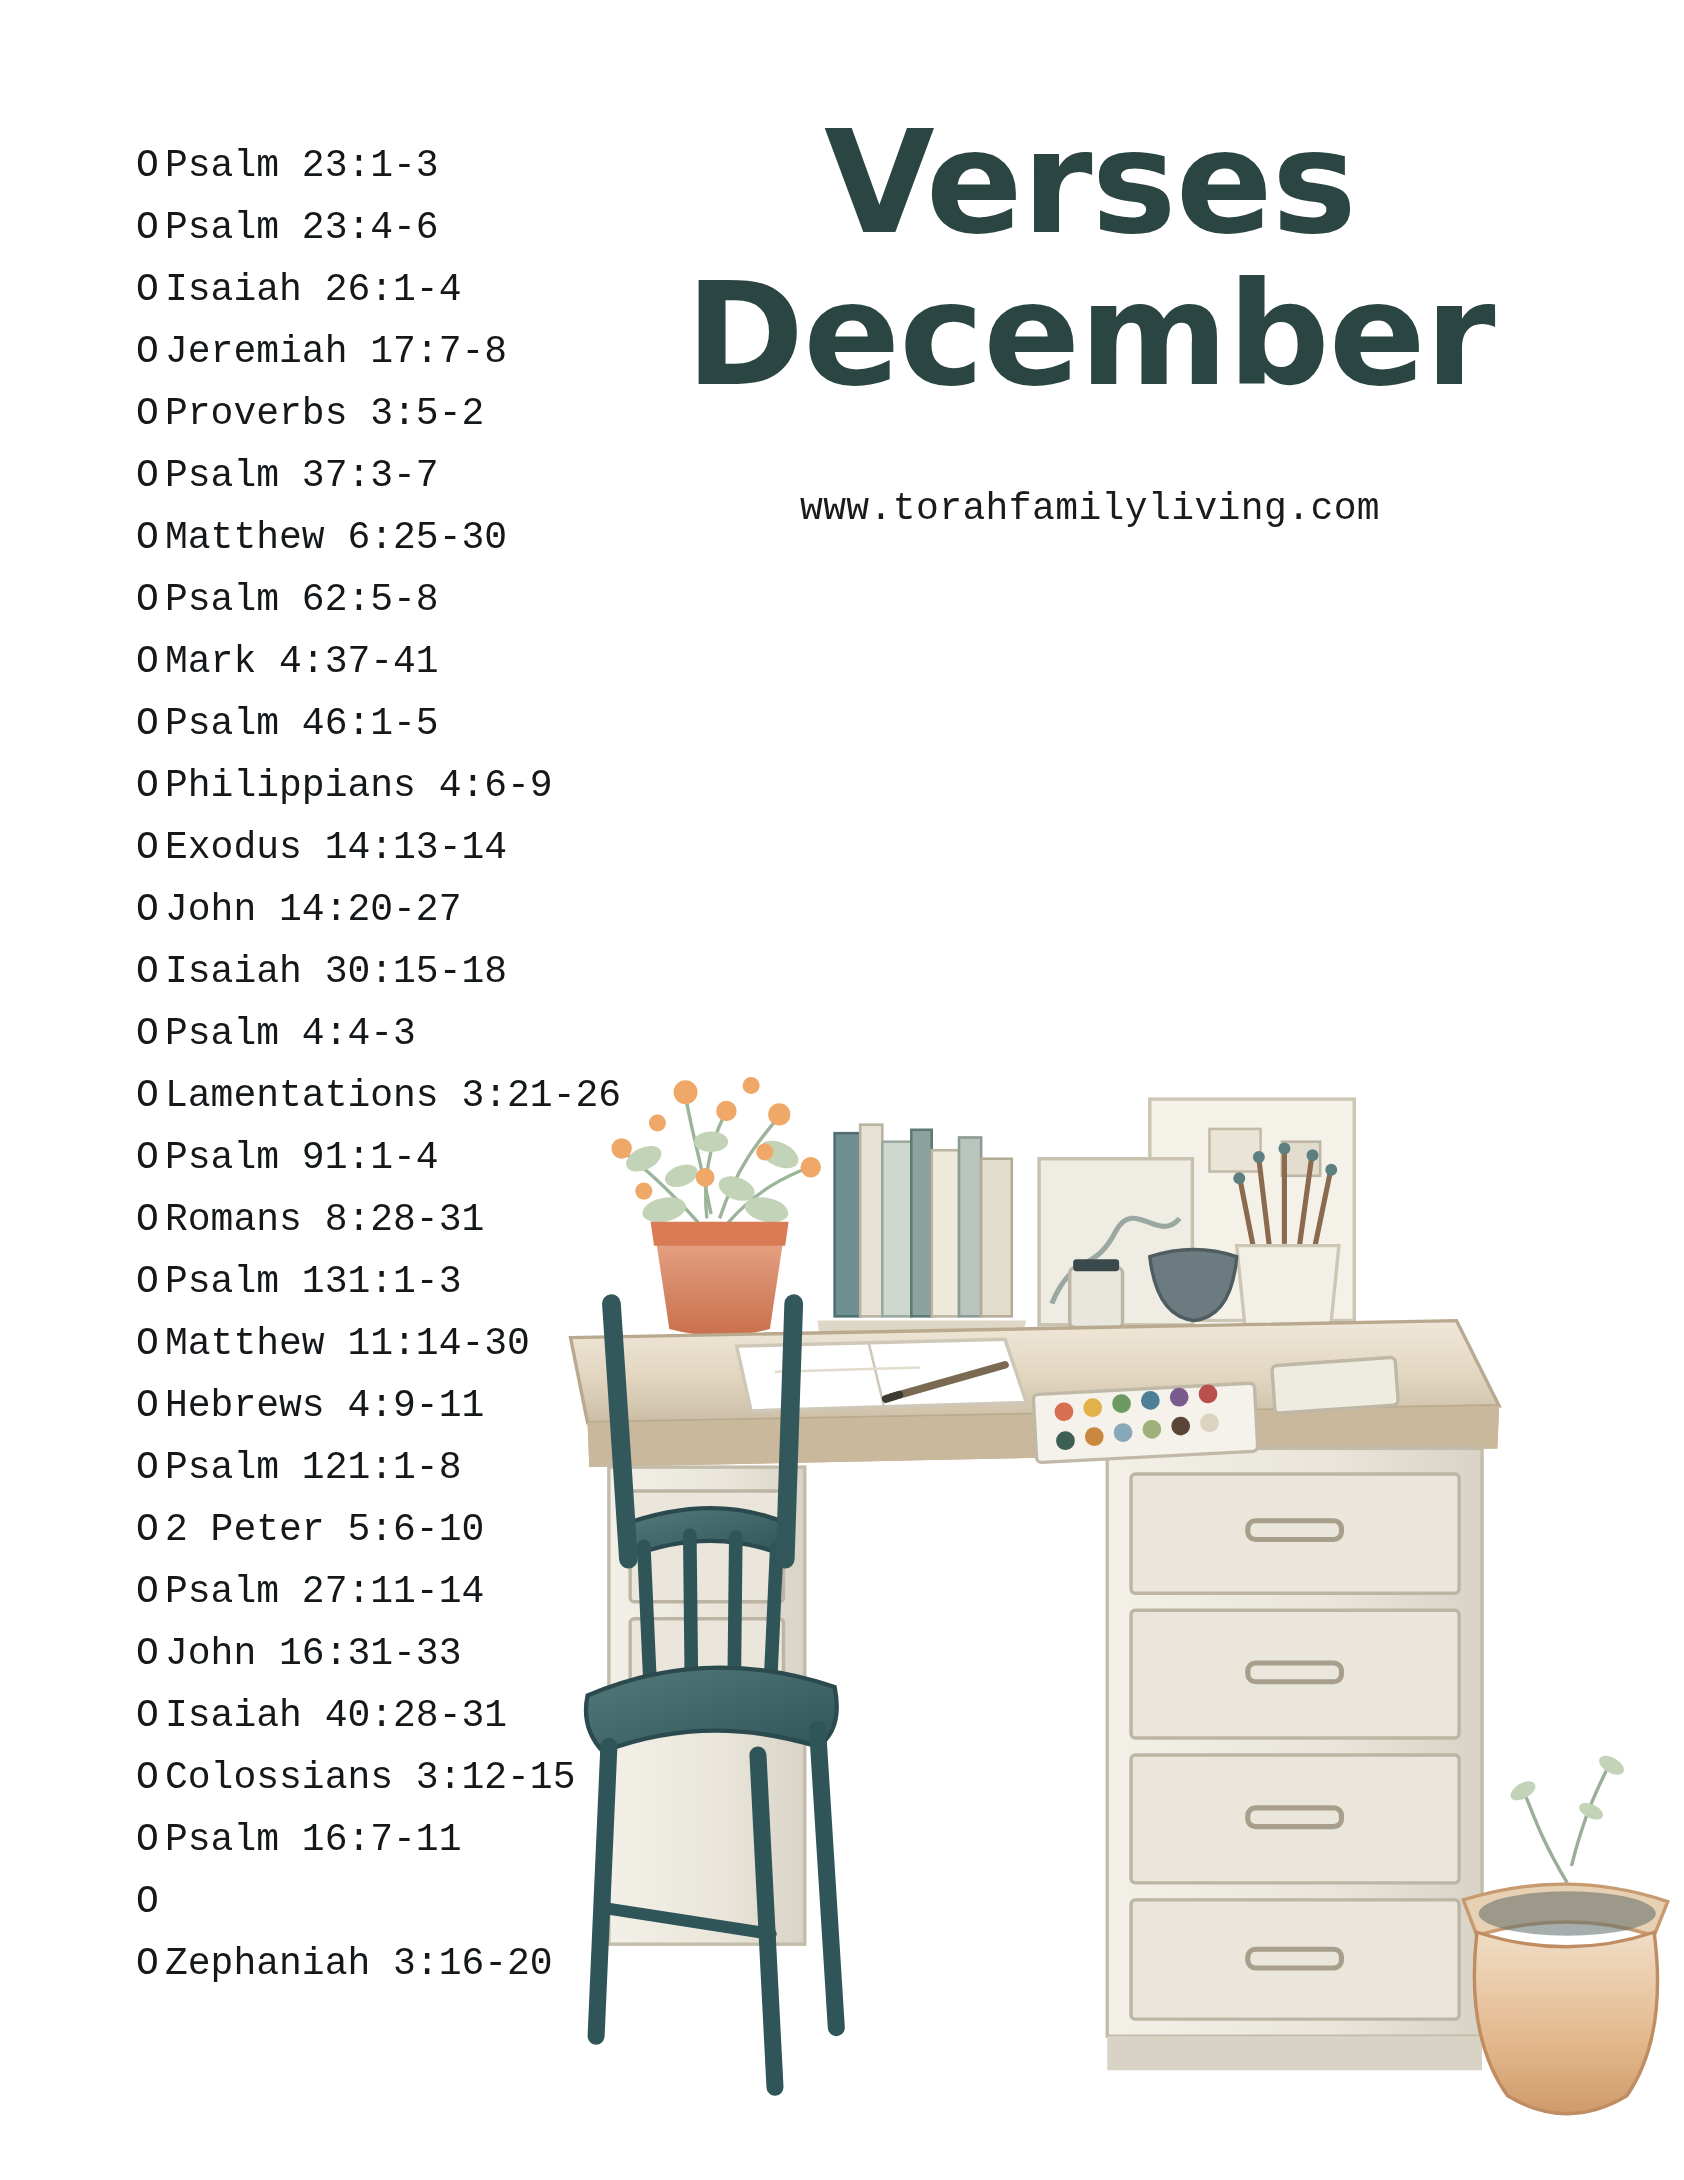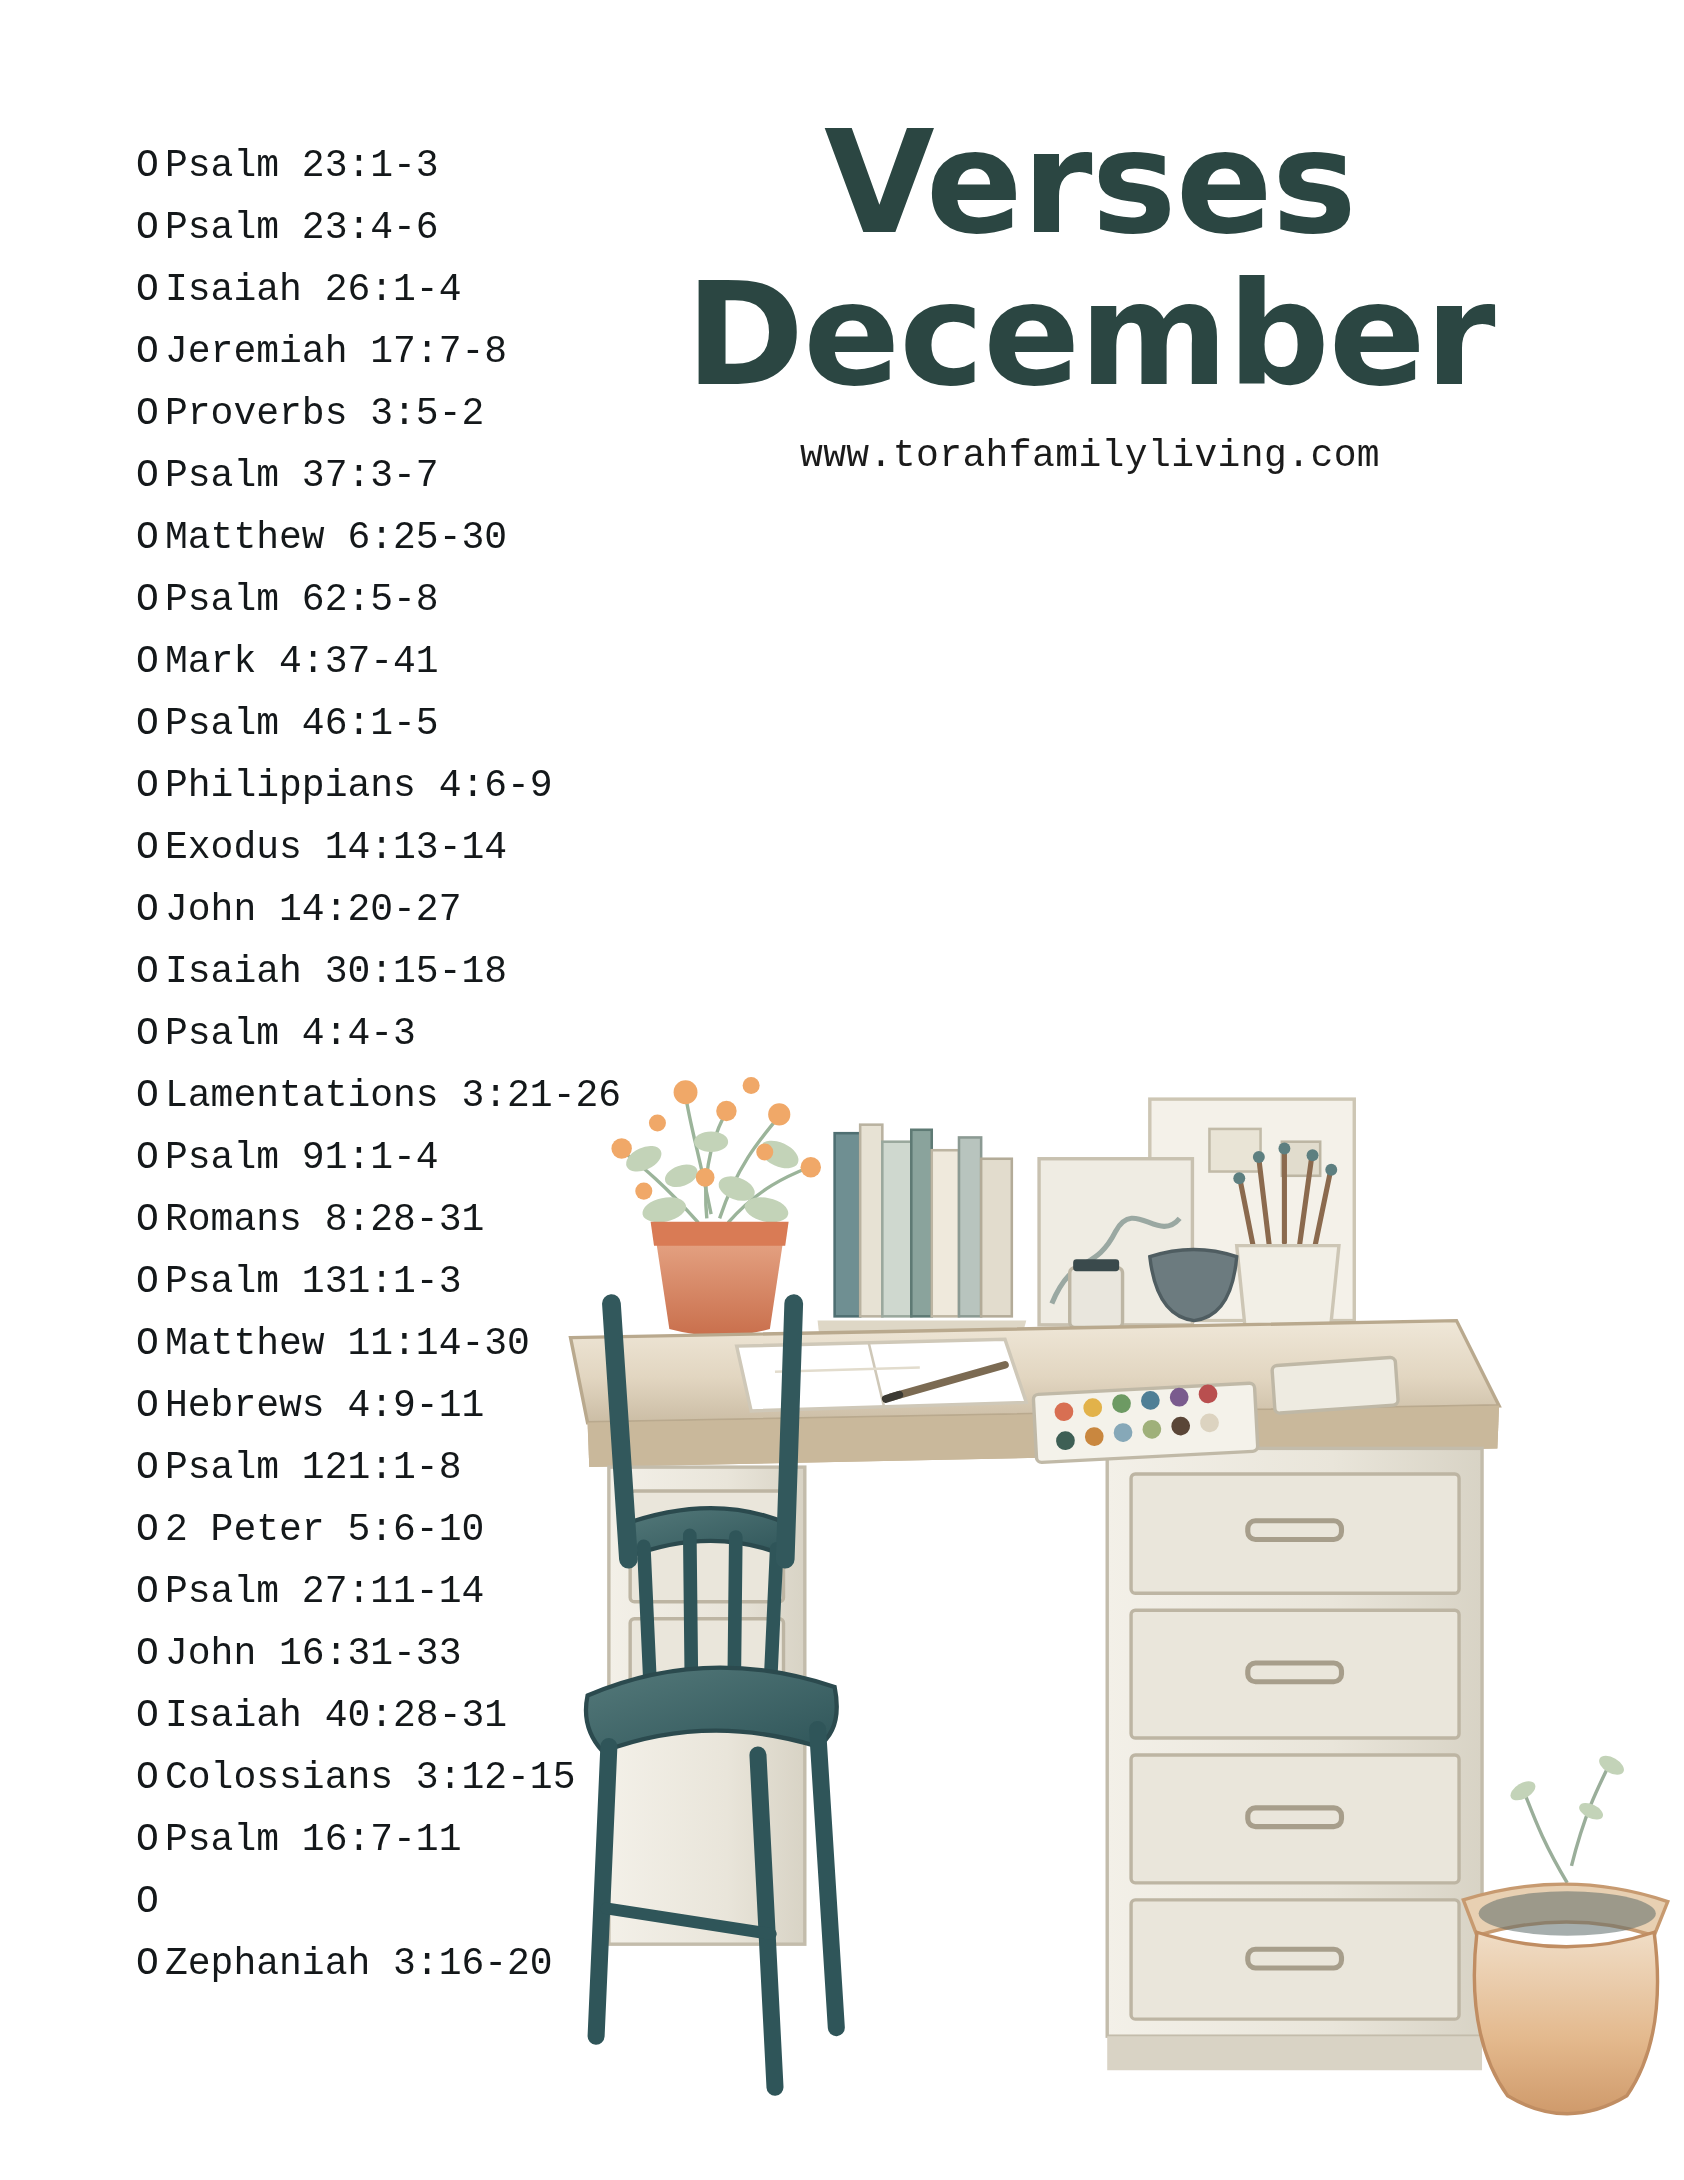--- a/index.html
+++ b/index.html
@@ -29,21 +29,21 @@
     color: #2b4642;
     font-size: 143px;
     line-height: 1.06;
     letter-spacing: -0.9px;
     white-space: nowrap;
   }
   .title-line.two {
     margin-top: 5.1px;
   }
   .website {
-    margin-top: 24px;
+    margin-top: 77px;
     font-family: "Liberation Mono", monospace;
     font-size: 38px;
     color: #1b1b1b;
     letter-spacing: 0.4px;
   }
 
   
   .verse-list {
     position: absolute;
     left: 136px;

